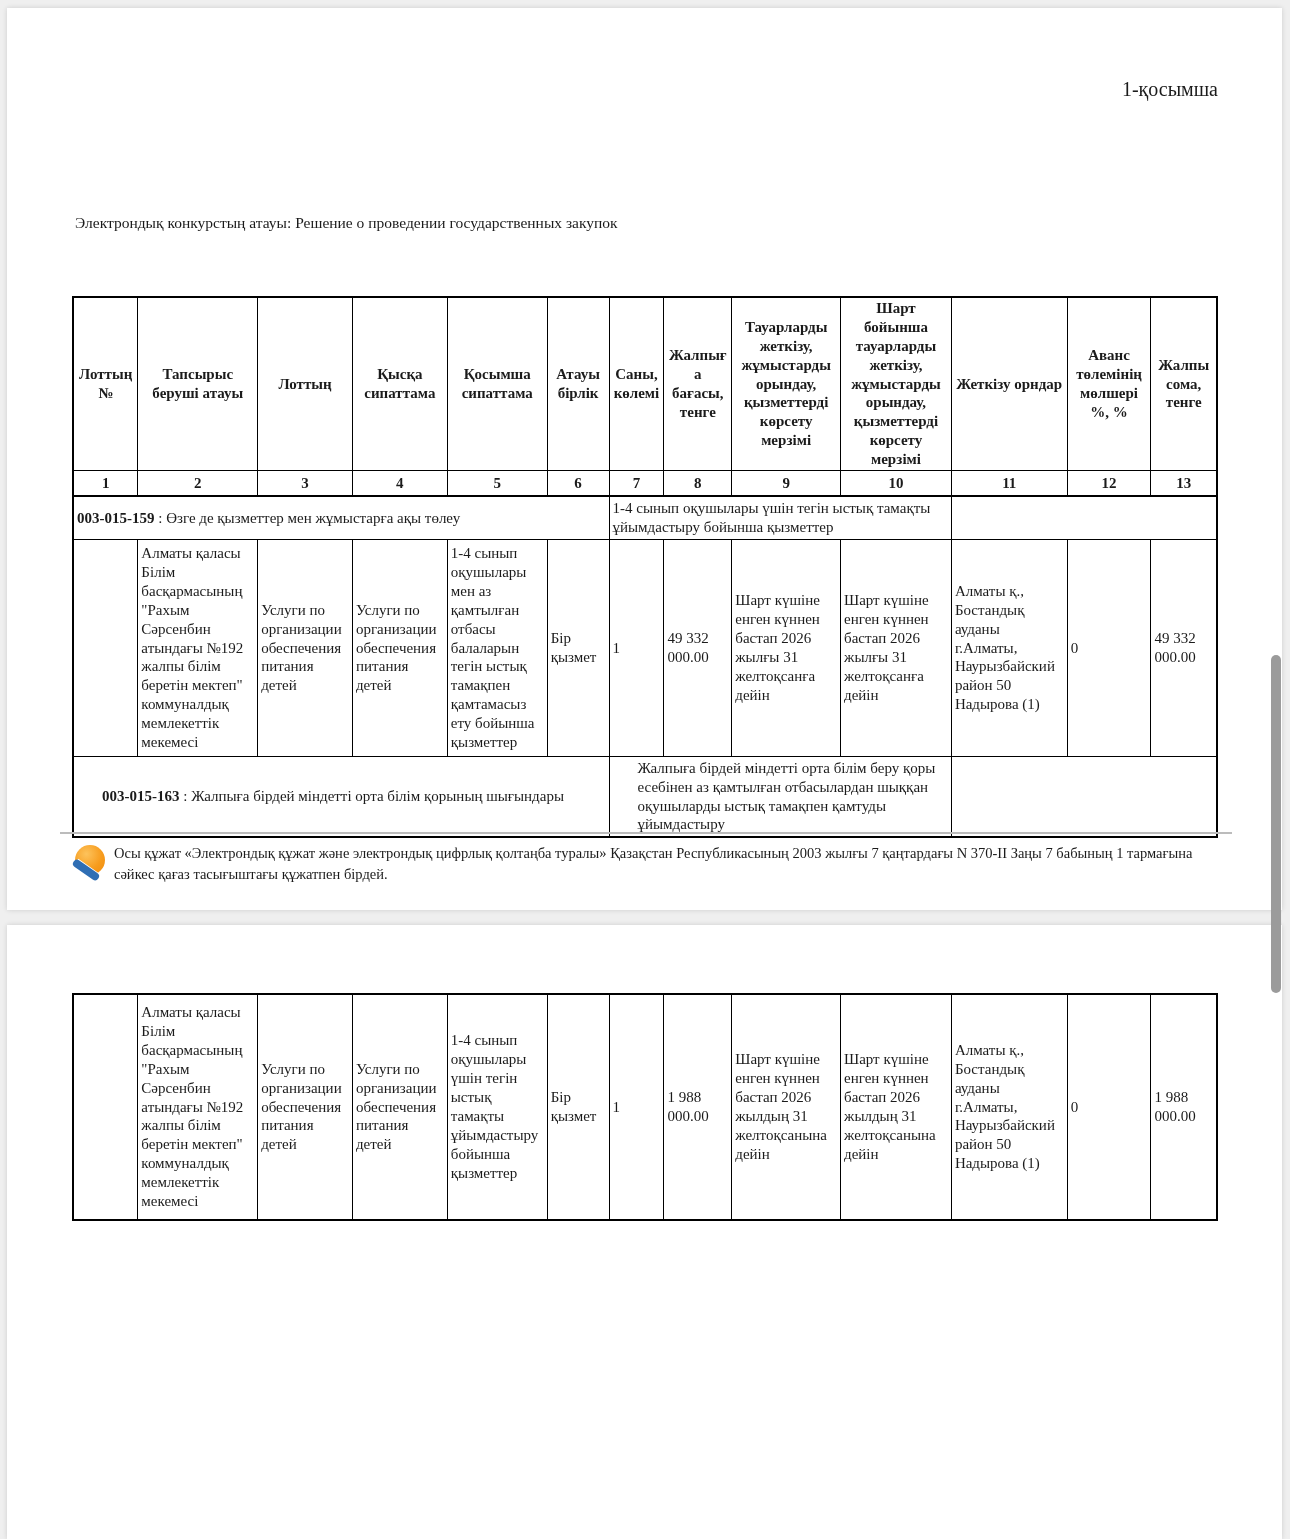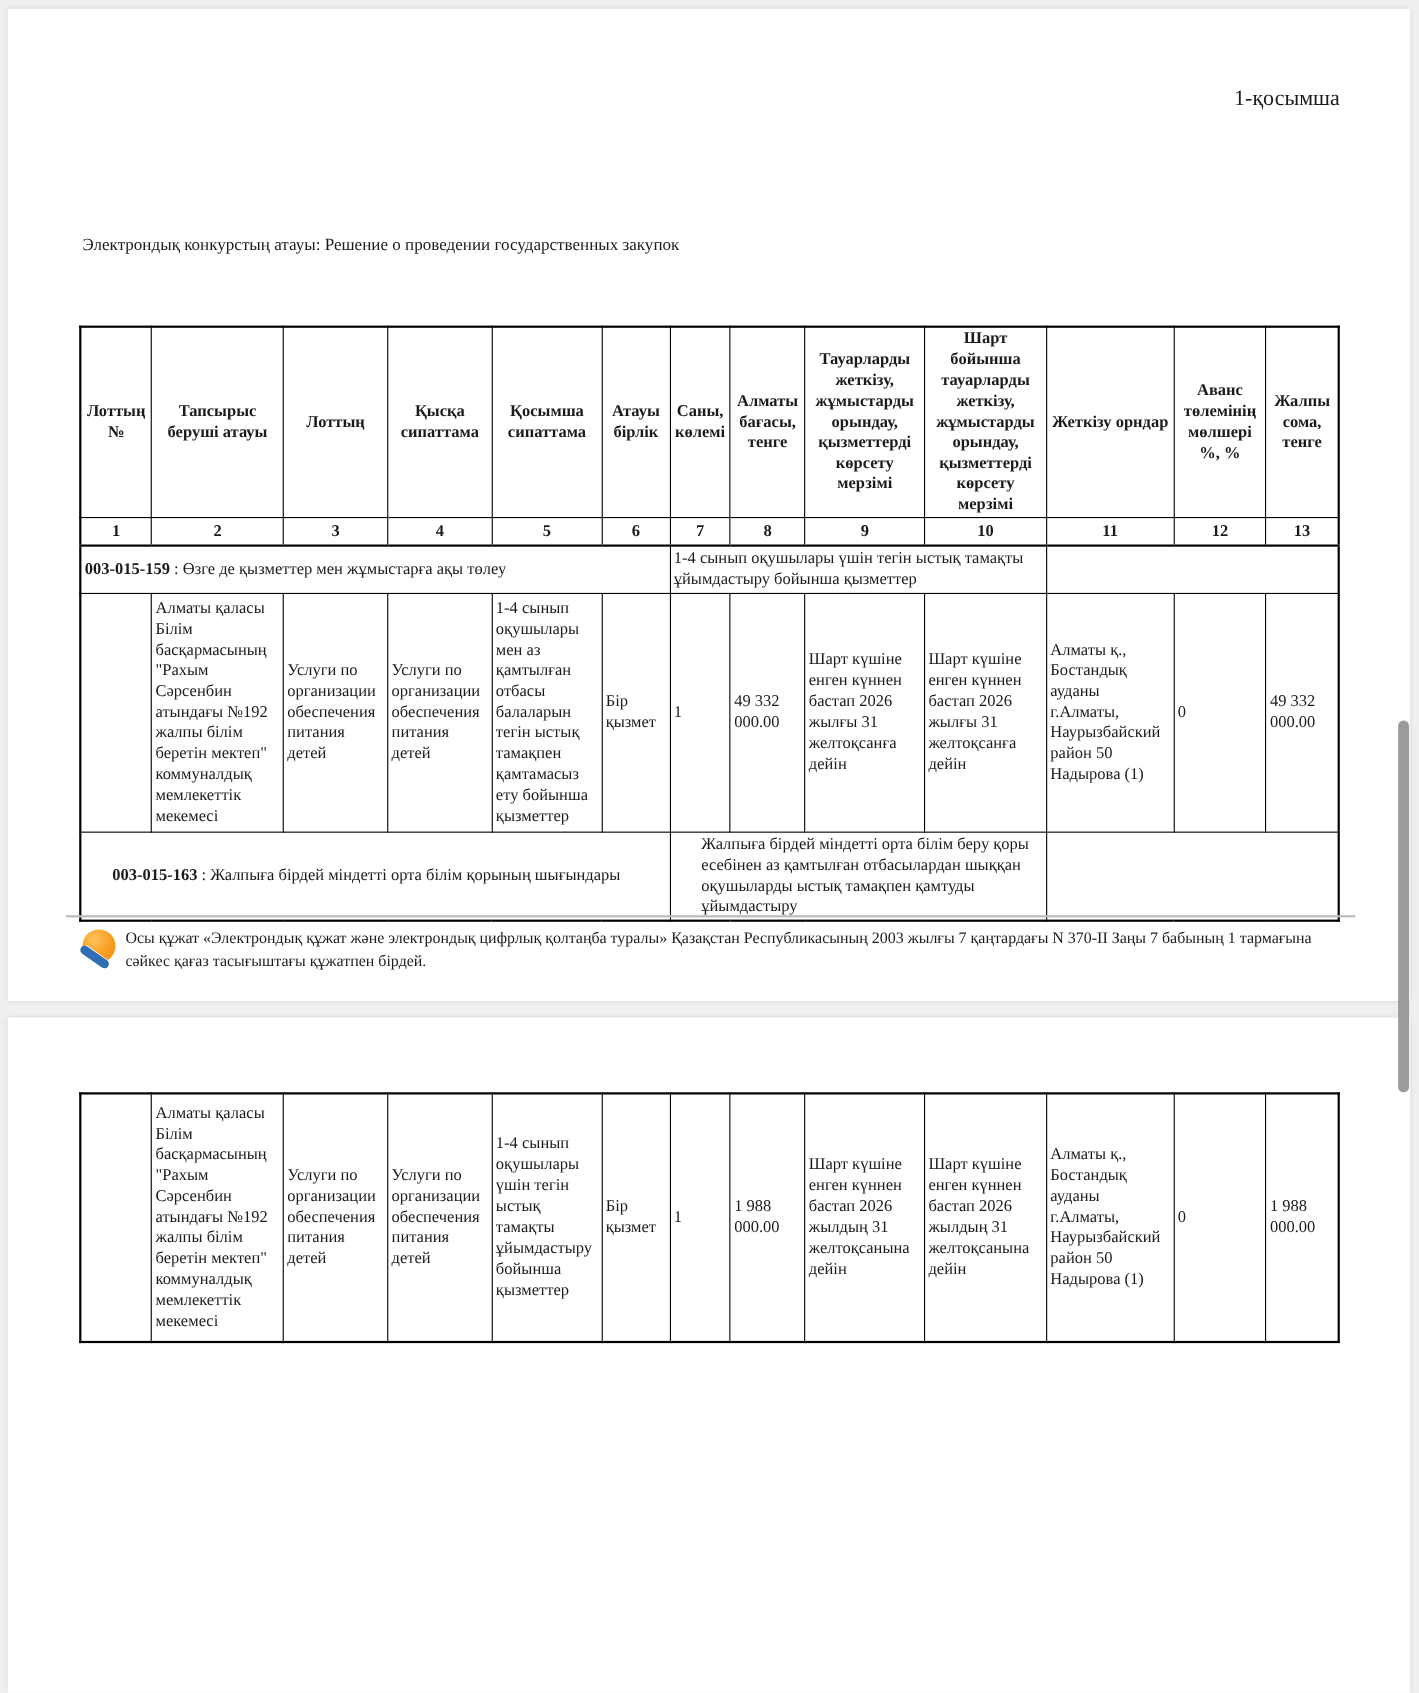--- a/index.html
+++ b/index.html
@@ -179,21 +179,21 @@
       </colgroup>
       <tbody>
           <tr class="header-row">
         <th>Лоттың №</th>
         <th>Тапсырыс беруші атауы</th>
         <th>Лоттың</th>
         <th>Қысқа сипаттама</th>
         <th>Қосымша сипаттама</th>
         <th>Атауы бірлік</th>
         <th>Саны, көлемі</th>
-        <th>Алматы бағасы, тенге</th>
+        <th>Жалпыға бағасы, тенге</th>
         <th>Тауарларды жеткізу, жұмыстарды орындау, қызметтерді көрсету мерзімі</th>
         <th>Шарт бойынша тауарларды жеткізу, жұмыстарды орындау, қызметтерді көрсету мерзімі</th>
         <th>Жеткізу орндар</th>
         <th>Аванс төлемінің мөлшері %, %</th>
         <th>Жалпы сома, тенге</th>
       </tr>
       <tr class="num-row">
         <td>1</td>
         <td>2</td>
         <td>3</td>

